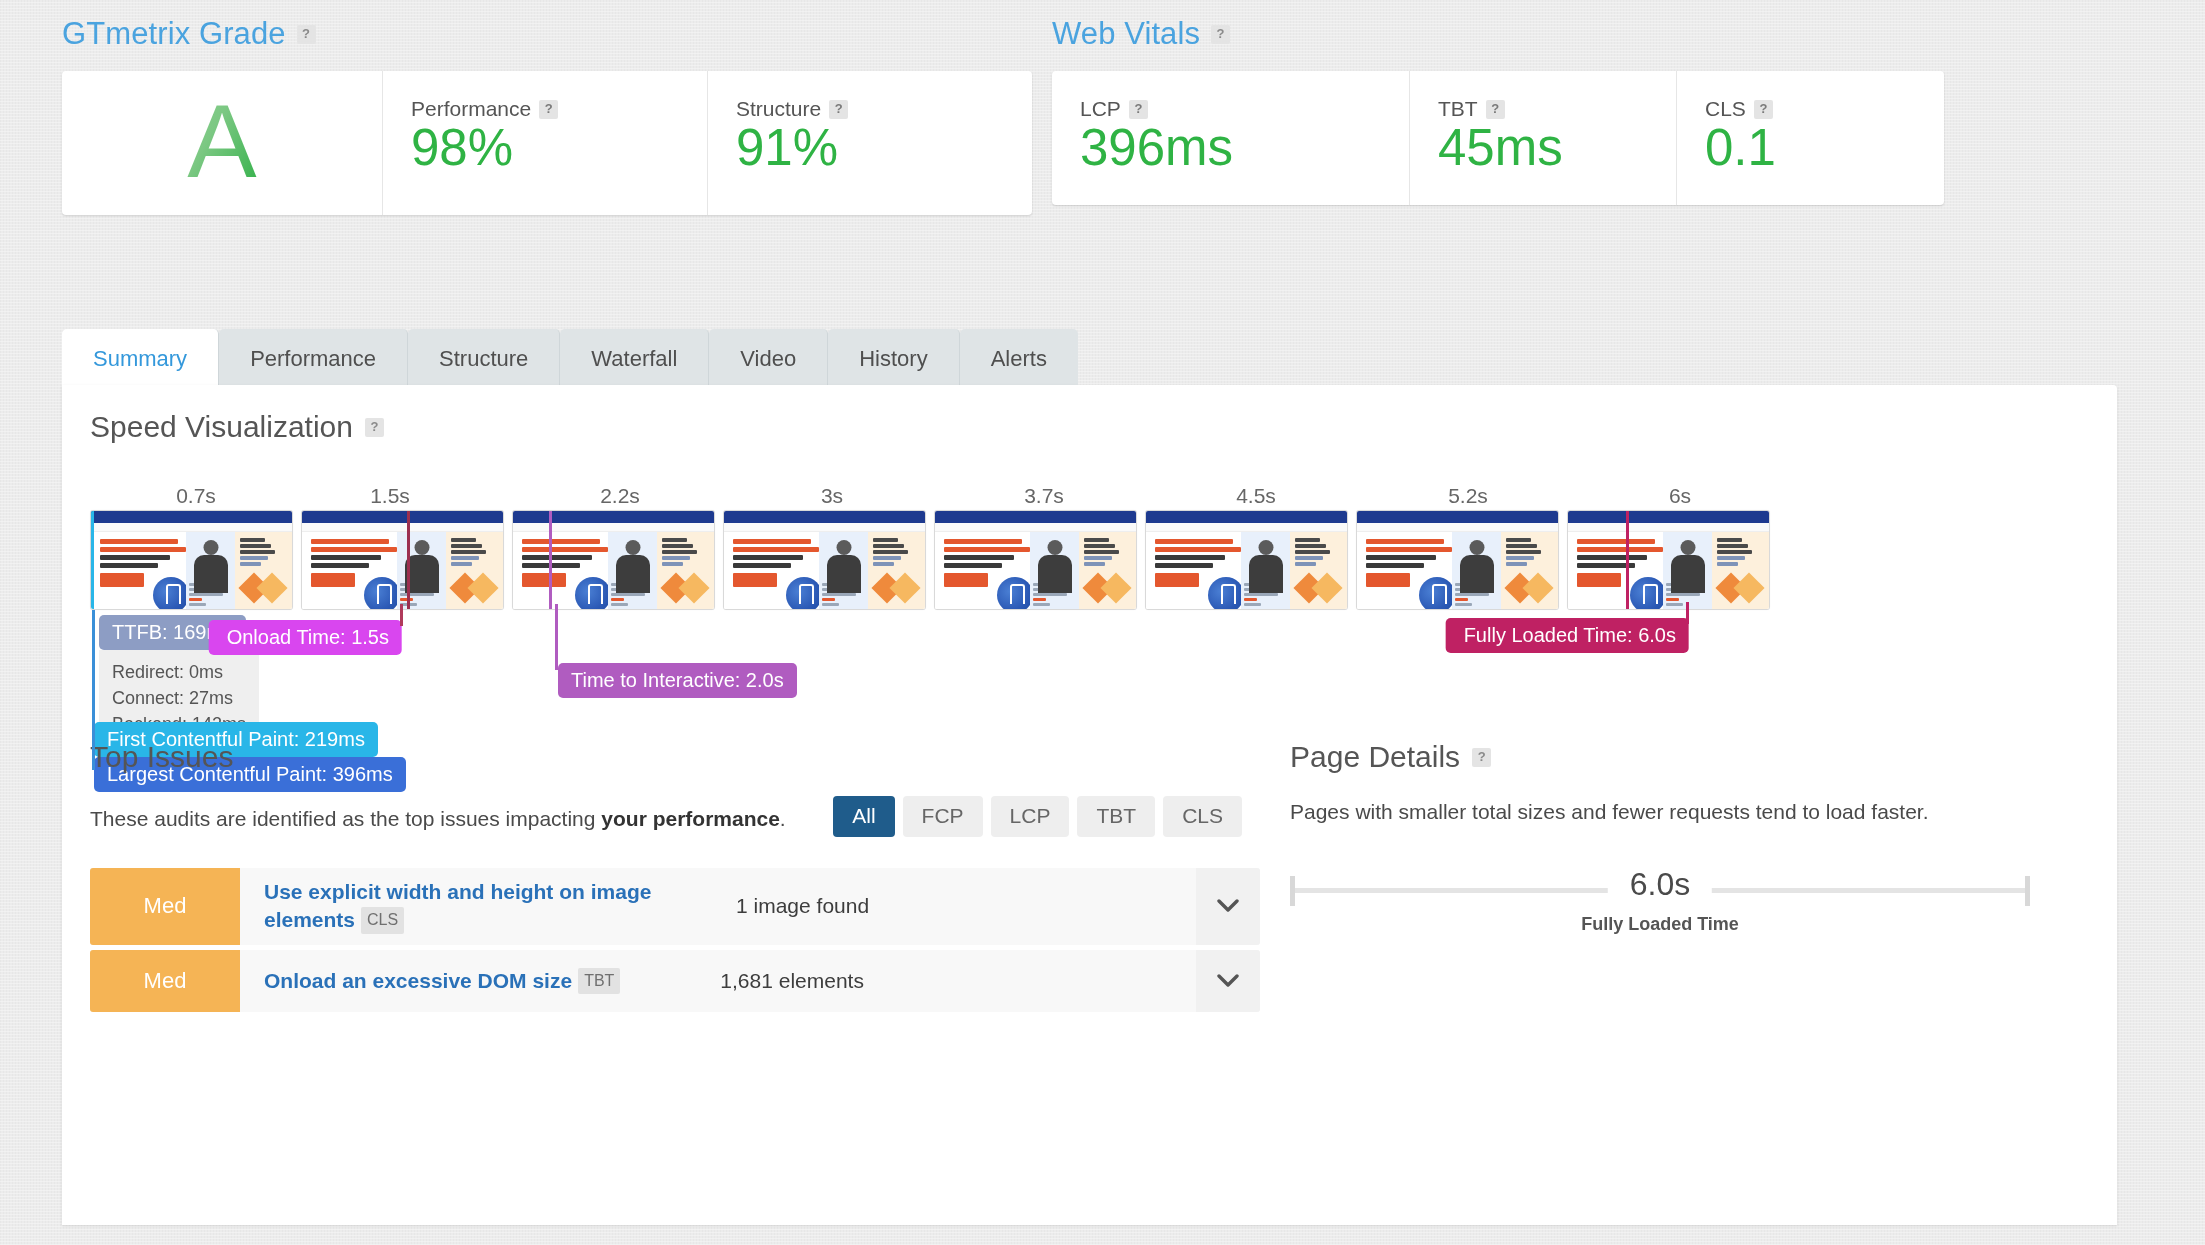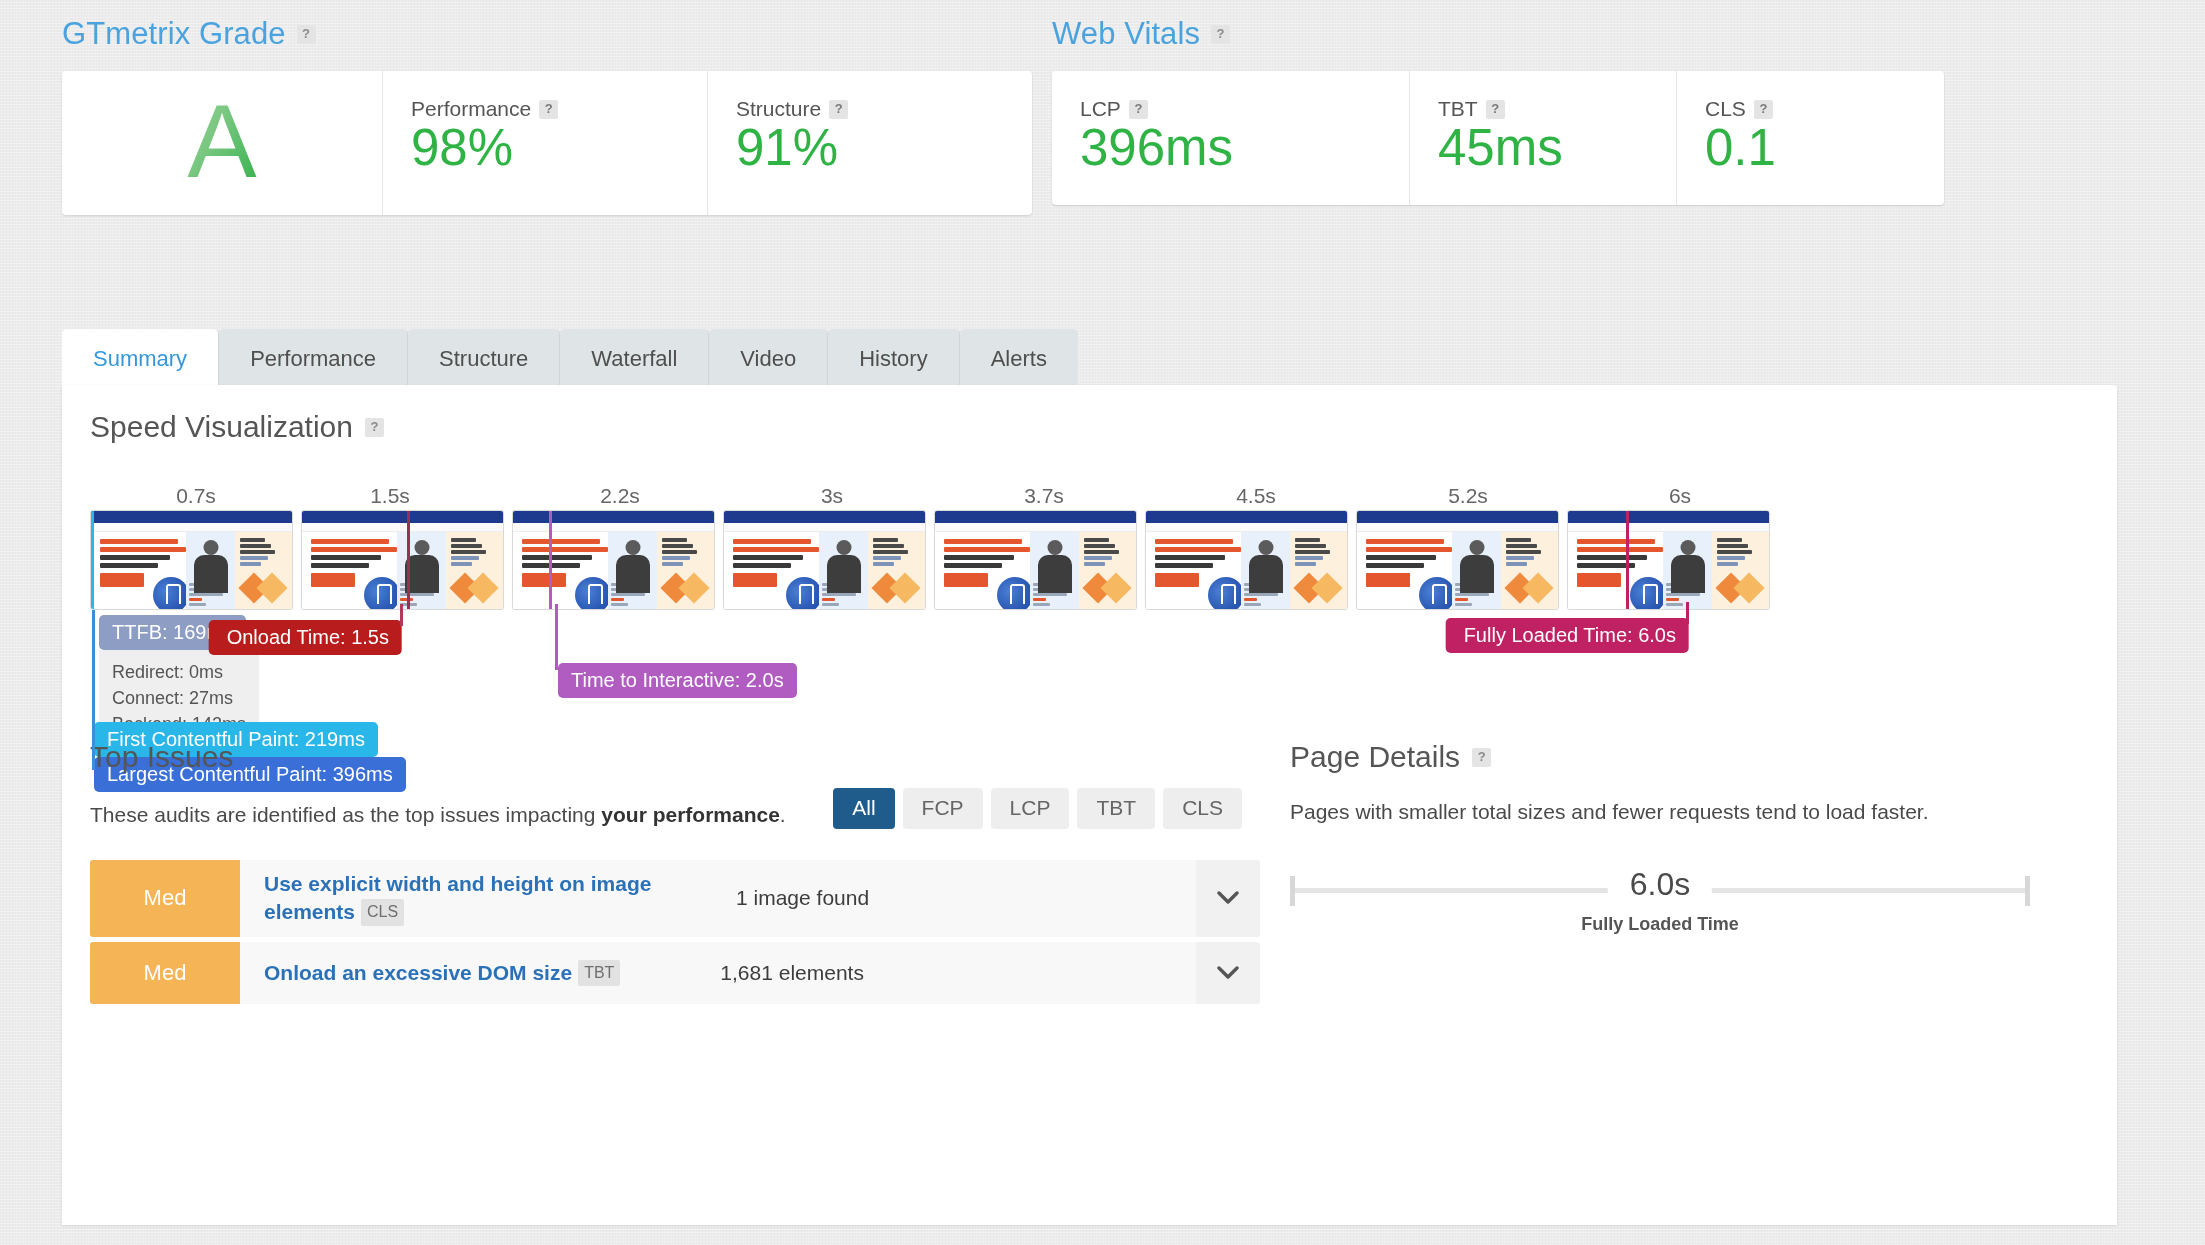--- a/index.html
+++ b/index.html
@@ -568,42 +568,42 @@
         <div class="connector" style="left:2px; top:0; height:160px; background:#3a8fd8;"></div>
 
         <div class="badge" style="left:9px; top:5px; background:#8d9dc4;">TTFB: 169ms</div>
         <div class="ttfb-sub" style="left:9px; top:40px;">
           <div>Redirect: 0ms</div>
           <div>Connect: 27ms</div>
           <div>Backend: 142ms</div>
         </div>
 
         <div class="connector" style="left:310px; top:-6px; height:22px; background:#b03a5b;"></div>
-        <div class="badge" style="left:312px; top:10px; background:#b91c1c; transform:translateX(-100%); padding-left:18px;">Onload Time: 1.5s</div>
+        <div class="badge" style="left:312px; top:10px; background:#d946ef; transform:translateX(-100%); padding-left:18px;">Onload Time: 1.5s</div>
 
         <div class="connector" style="left:465px; top:-6px; height:66px; background:#b05cc0;"></div>
         <div class="badge" style="left:468px; top:53px; background:#b05cc0;">Time to Interactive: 2.0s</div>
 
         <div class="badge" style="left:4px; top:112px; background:#29b6e8;">First Contentful Paint: 219ms</div>
         <div class="badge" style="left:4px; top:147px; background:#3a6fd8;">Largest Contentful Paint: 396ms</div>
 
         <div class="connector" style="left:1596px; top:-8px; height:22px; background:#bf2163;"></div>
         <div class="badge" style="left:1599px; top:8px; background:#bf2163; transform:translateX(-100%); padding-left:18px;">Fully Loaded Time: 6.0s</div>
       </div>
     </div>
 
     <div class="bottom">
 
       <div class="col-left">
         <div class="panel-h">Top Issues</div>
         <div class="issues-head">
           <div class="sub-note">
             <span>These audits are identified as the top issues impacting </span><b>your performance</b><span>.</span>
           </div>
-          <div class="filters" style="margin-top:14px;">
+          <div class="filters" style="margin-top:22px;">
             <div class="filt active">All</div>
             <div class="filt">FCP</div>
             <div class="filt">LCP</div>
             <div class="filt">TBT</div>
             <div class="filt">CLS</div>
           </div>
         </div>
 
         <div class="issue-list">
 

